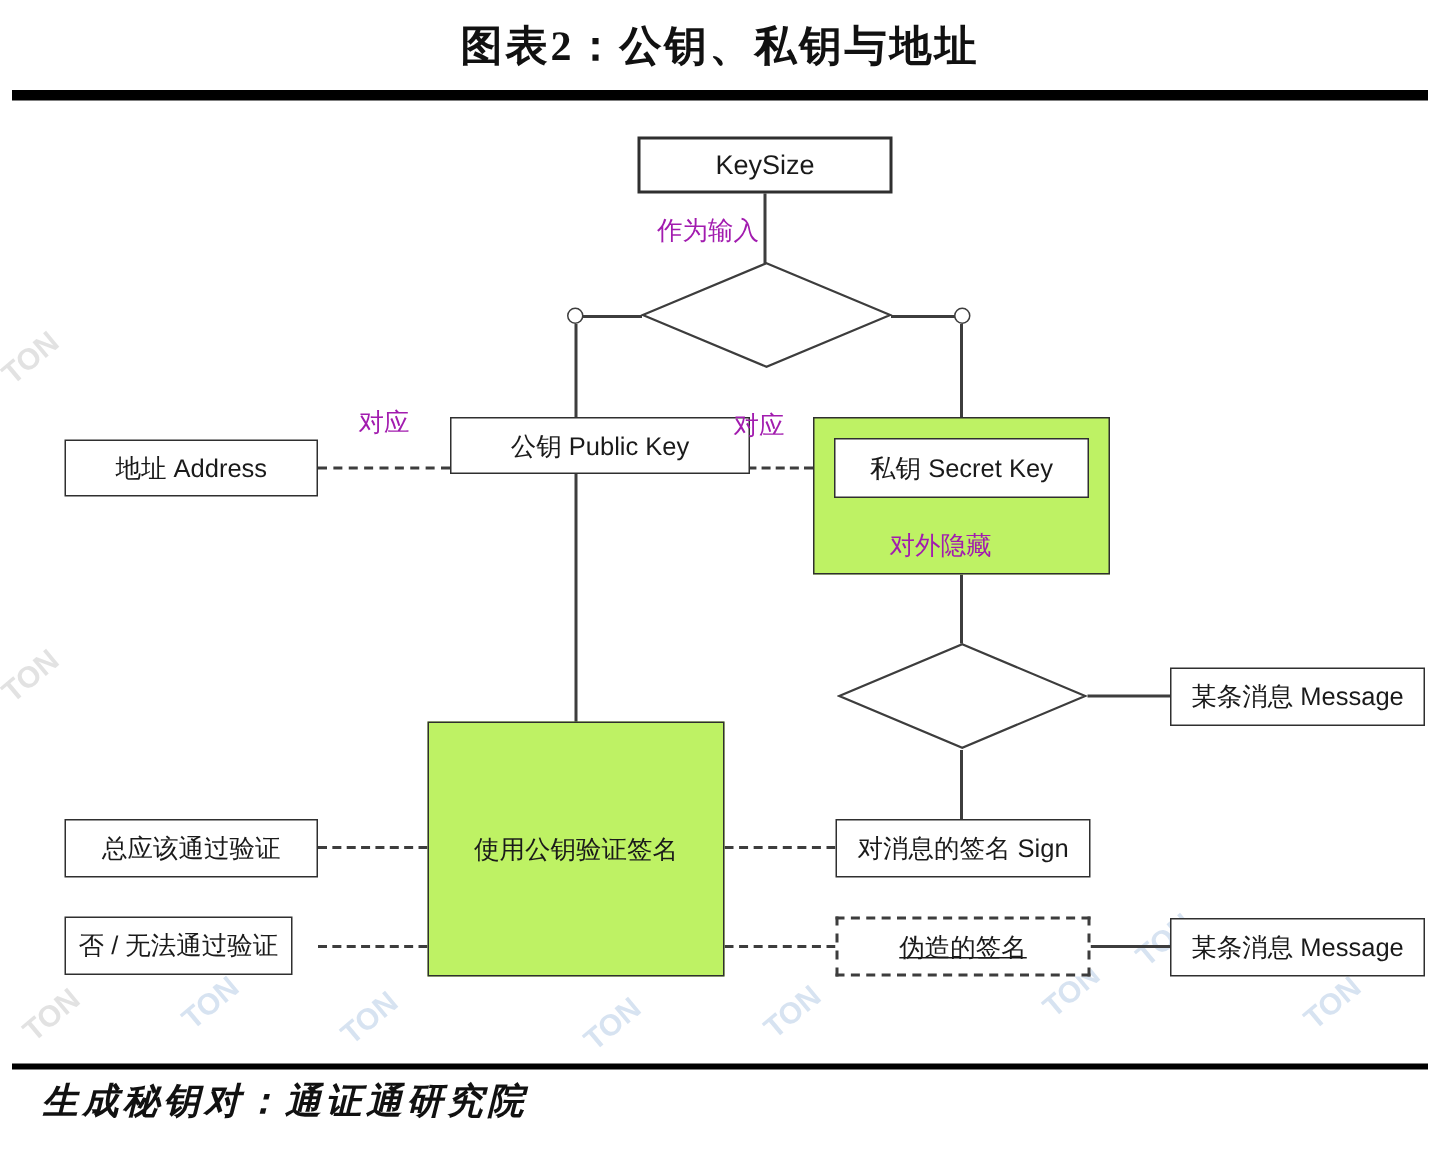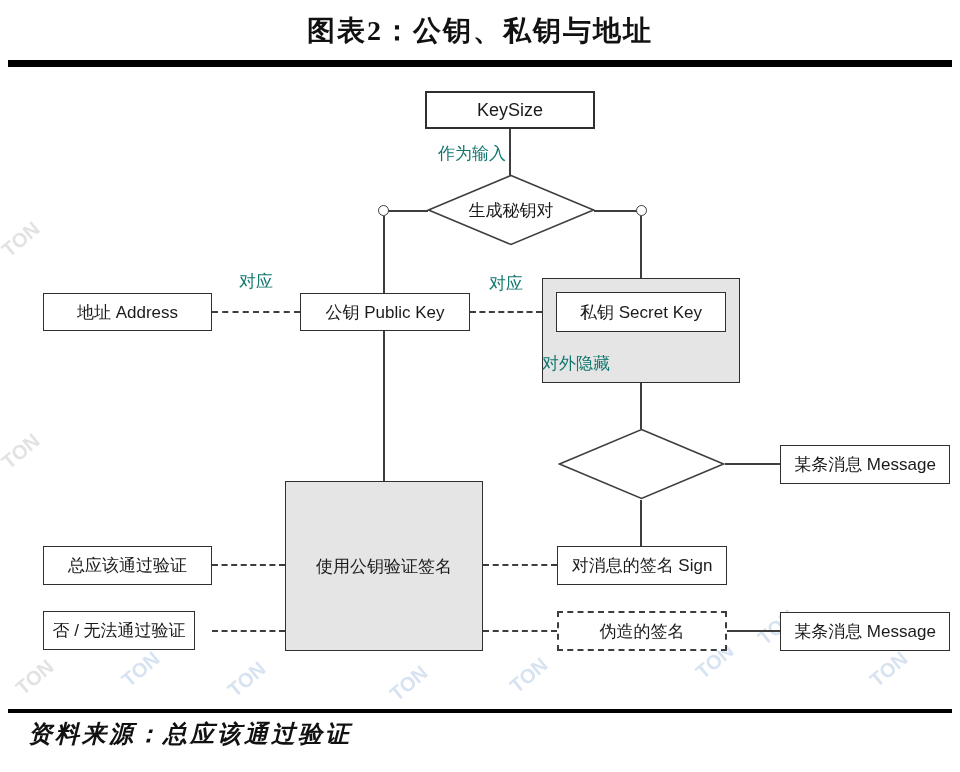--- a/index.html
+++ b/index.html
@@ -15,33 +15,33 @@
   }
   .rule{background:#000;left:8px;width:944px;}
   .line{background:#3d3d3d;z-index:1;}
   .dash-h{border-top:2px dashed #3d3d3d;height:0;z-index:1;}
   .node{
     box-sizing:border-box;background:#ffffff;border:1.5px solid #2f2f2f;
     display:flex;align-items:center;justify-content:center;
     font-size:17px;z-index:2;white-space:nowrap;
   }
   .gray-panel{
-    box-sizing:border-box;background:#e5e5e5;border:1.5px solid #2f2f2f;z-index:2;
+    box-sizing:border-box;background:#bef264;border:1.5px solid #2f2f2f;z-index:2;
   }
   .node.dashed{border:2px dashed #3d3d3d;}
   .connector-dot{
     box-sizing:border-box;width:11px;height:11px;border-radius:50%;
     background:#ffffff;border:1.5px solid #3d3d3d;z-index:3;
   }
   .diamond-wrap{z-index:2;}
   .diamond-label{
     display:flex;align-items:center;justify-content:center;
     font-size:17px;z-index:3;white-space:nowrap;
   }
-  .edge-label{font-size:17px;z-index:3;white-space:nowrap;color:#0f766e;}
+  .edge-label{font-size:17px;z-index:3;white-space:nowrap;color:#a21caf;}
   #source-note{
     left:28px;top:718px;
     font-family:"Liberation Serif","DejaVu Serif",serif;
     font-style:italic;font-weight:600;font-size:24px;letter-spacing:3px;color:#111;
   }
   .watermark{
     font-weight:bold;font-size:20px;transform:rotate(-40deg);
     z-index:0;white-space:nowrap;user-select:none;
   }
   .wm-blue{color:rgba(140,175,215,0.35);}
@@ -93,49 +93,48 @@
   <div class="abs dash-h" style="left:483px;top:630px;width:74px;"></div>
 
   <div class="abs connector-dot" style="left:378px;top:205px;"></div>
   <div class="abs connector-dot" style="left:636px;top:205px;"></div>
 
   <div class="abs node" style="left:425px;top:91px;width:170px;height:38px;border-width:2px;font-size:18px;">KeySize</div>
 
   <svg class="abs diamond-wrap" style="left:427px;top:174px;" width="168" height="72">
     <polygon points="84,1.5 166.5,36 84,70.5 1.5,36" fill="#ffffff" stroke="#3d3d3d" stroke-width="1.5"></polygon>
   </svg>
-  <div class="abs diamond-label" style="left:427px;top:174px;width:168px;height:72px;">生成秘钥对</div>
 
   <div class="abs edge-label" style="left:420px;top:142px;width:86px;text-align:right;">作为输入</div>
 
   <div class="abs node" style="left:43px;top:293px;width:169px;height:38px;text-align:right;">地址 Address</div>
 
   <div class="abs edge-label" style="left:212px;top:270px;width:88px;text-align:center;">对应</div>
 
-  <div class="abs node" style="left:300px;top:293px;width:170px;height:38px;">公钥 Public Key</div>
+  <div class="abs node" style="left:300px;top:278px;width:200px;height:38px;">公钥 Public Key</div>
 
   <div class="abs edge-label" style="left:470px;top:272px;width:72px;text-align:center;">对应</div>
 
   <div class="abs gray-panel" style="left:542px;top:278px;width:198px;height:105px;"></div>
   <div class="abs node" style="left:556px;top:292px;width:170px;height:40px;">私钥 Secret Key</div>
-  <div class="abs edge-label" style="left:542px;top:352px;width:170px;text-align:left;">对外隐藏</div>
+  <div class="abs edge-label" style="left:542px;top:352px;width:170px;text-align:center;">对外隐藏</div>
 
   <svg class="abs diamond-wrap" style="left:558px;top:428px;" width="167" height="72">
     <polygon points="83.5,1.5 165.5,36 83.5,70.5 1.5,36" fill="#ffffff" stroke="#3d3d3d" stroke-width="1.5"></polygon>
   </svg>
 
   <div class="abs node" style="left:780px;top:445px;width:170px;height:39px;">某条消息 Message</div>
 
   <div class="abs gray-panel" style="left:285px;top:481px;width:198px;height:170px;display:flex;align-items:center;justify-content:center;font-size:17px;white-space:nowrap;">使用公钥验证签名</div>
 
   <div class="abs node" style="left:43px;top:546px;width:169px;height:39px;">总应该通过验证</div>
 
   <div class="abs node" style="left:557px;top:546px;width:170px;height:39px;">对消息的签名 Sign</div>
 
   <div class="abs node" style="left:43px;top:611px;width:152px;height:39px;">否 / 无法通过验证</div>
 
-  <div class="abs node dashed" style="left:557px;top:611px;width:170px;height:40px;">伪造的签名</div>
+  <div class="abs node dashed" style="left:557px;top:611px;width:170px;height:40px;text-decoration:underline;">伪造的签名</div>
 
   <div class="abs node" style="left:780px;top:612px;width:170px;height:39px;">某条消息 Message</div>
 
-  <div id="source-note" class="abs">资料来源：总应该通过验证</div>
+  <div id="source-note" class="abs">生成秘钥对：通证通研究院</div>
 
 </div>
 
 </body></html>

